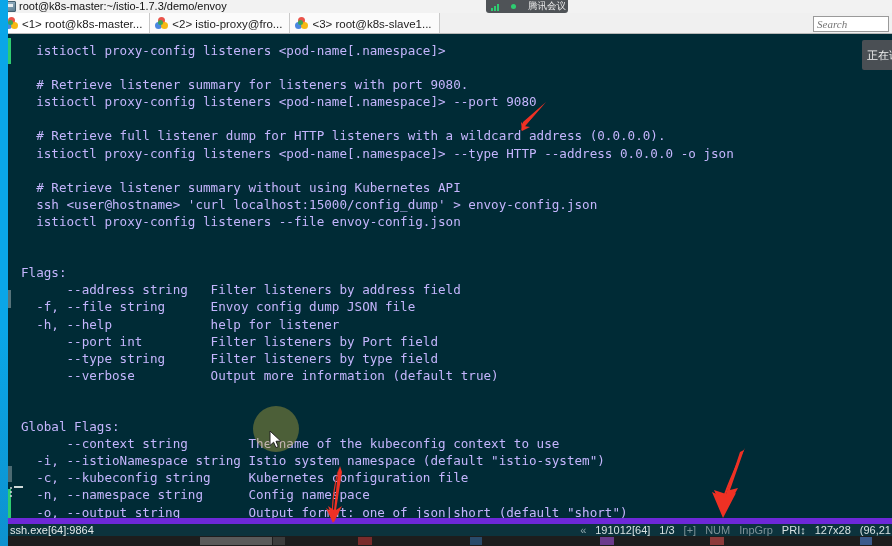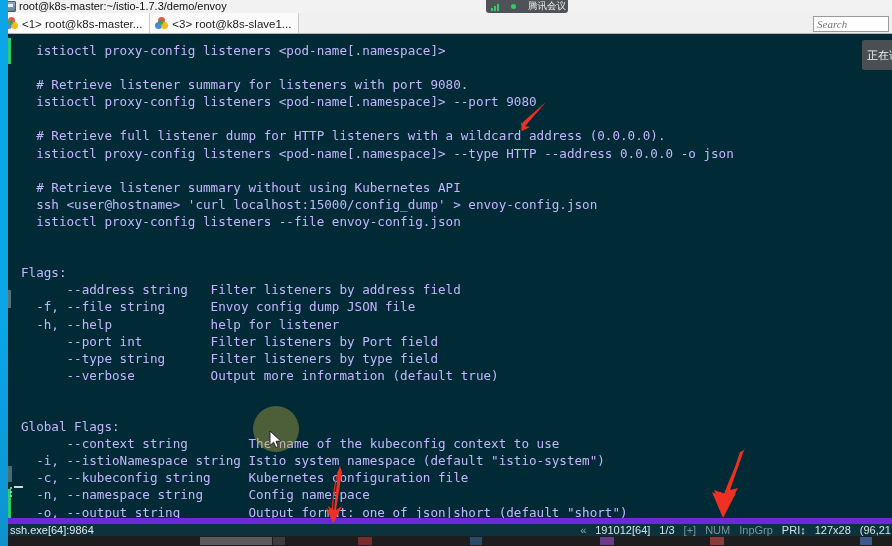--- a/index.html
+++ b/index.html
@@ -363,20 +363,29 @@
       <div class="tab active">
         <span class="tab-icon">
             <i></i>
             <i></i>
             <i></i>
             <i></i>
           </span>
         <span>&lt;1&gt; root@k8s-master...</span>
       </div>
 
+      <div class="tab">
+        <span class="tab-icon">
+            <i></i>
+            <i></i>
+            <i></i>
+            <i></i>
+          </span>
+        <span>&lt;2&gt; istio-proxy@fro...</span>
+      </div>
 
       <div class="tab">
         <span class="tab-icon">
             <i></i>
             <i></i>
             <i></i>
             <i></i>
           </span>
         <span>&lt;3&gt; root@k8s-slave1...</span>
       </div>

